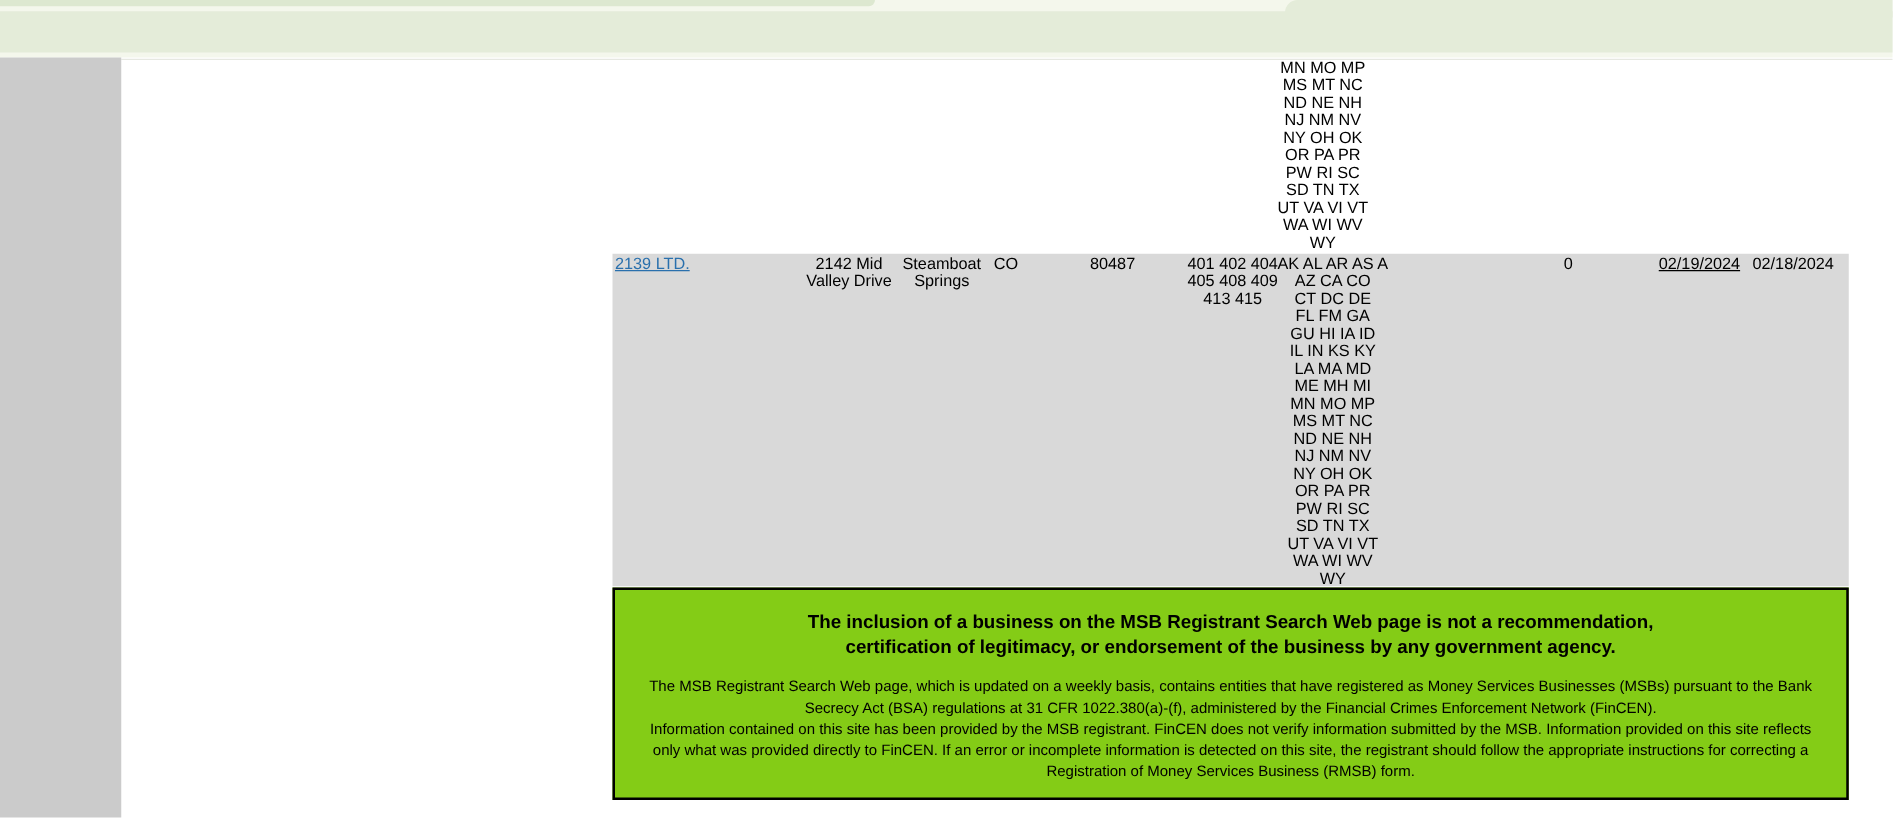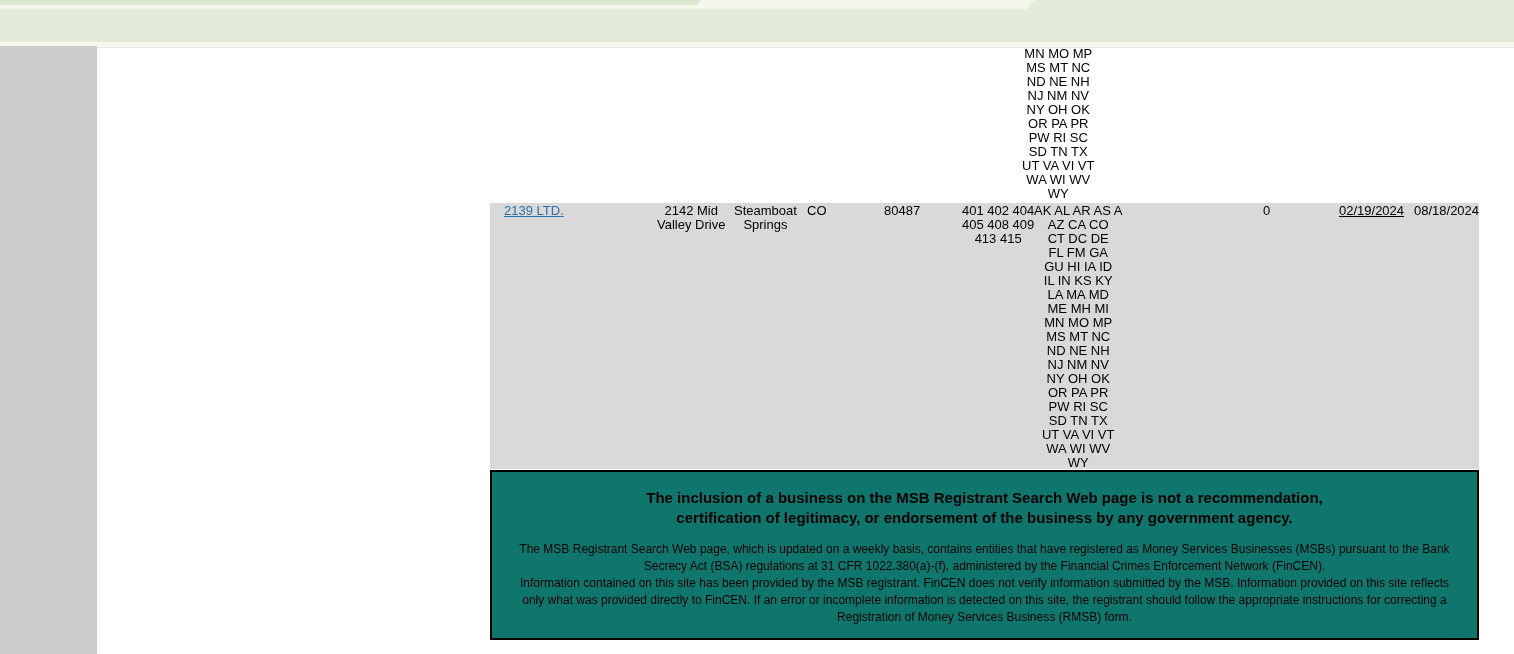--- a/index.html
+++ b/index.html
@@ -20,36 +20,36 @@
   }
   .tune-icon{width:18px;height:18px;margin-left:13px;flex:0 0 auto;}
   .url-text{margin-left:10px;font-size:14px;color:#3c4043;white-space:nowrap;}
   .bar-hairline{position:absolute;left:97px;top:47px;width:1417px;height:1px;background:#e6e8e1;}
   
   .side-gutter{position:absolute;left:0;top:46px;width:97px;height:608px;background:#cbcbcb;}
   .cells{font-size:13px;line-height:14px;}
   .pre{white-space:pre-line;text-align:center;}
   .prev-states{position:absolute;left:1022px;top:47px;}
   .result-row{position:absolute;left:490px;top:203px;width:989px;height:266px;background:#d9d9d9;}
-  .cell{position:absolute;top:1px;margin-left:12px;}
+  .cell{position:absolute;top:1px;}
   .c-name{left:2px;}
   .c-name a, .name-link{color:#2a70ad;text-decoration:underline;cursor:pointer;}
   .c-address{left:155px;}
   .c-city{left:232px;}
   .c-state{left:305px;}
   .c-zip{left:382px;}
   .c-activities{left:460px;}
   .c-states{left:532px;}
   .c-count{left:761px;}
   .c-date1{left:837px;text-decoration:underline;}
   .c-date2{left:912px;}
   
   .disclaimer{
     position:absolute;left:490px;top:470px;width:989px;height:170px;
-    box-sizing:border-box;border:2px solid #000;background:#0f766e;text-align:center;
+    box-sizing:border-box;border:2px solid #000;background:#84cc16;text-align:center;
   }
   .disc-heading{margin:16px 10px 0;font-size:15px;font-weight:bold;line-height:20px;white-space:pre-line;}
   .disc-para{margin:13px 8px 0;font-size:12px;line-height:17px;white-space:pre-line;}
   .disc-para.second{margin-top:0;}
 </style>
 </head>
 <body>
 
 <div class="chrome-bar">
   <div class="tab-fragment"></div>
@@ -99,21 +99,21 @@
 NJ NM NV
 NY OH OK
 OR PA PR
 PW RI SC
 SD TN TX
 UT VA VI VT
 WA WI WV
 WY</div>
   <div class="cell c-count">0</div>
   <div class="cell c-date1">02/19/2024</div>
-  <div class="cell c-date2">08/18/2024</div>
+  <div class="cell c-date2">02/18/2024</div>
 </div>
 
 <div class="disclaimer">
   <div class="disc-heading">The inclusion of a business on the MSB Registrant Search Web page is not a recommendation,
 certification of legitimacy, or endorsement of the business by any government agency.</div>
   <div class="disc-para">The MSB Registrant Search Web page, which is updated on a weekly basis, contains entities that have registered as Money Services Businesses (MSBs) pursuant to the Bank
 Secrecy Act (BSA) regulations at 31 CFR 1022.380(a)-(f), administered by the Financial Crimes Enforcement Network (FinCEN).</div>
   <div class="disc-para second">Information contained on this site has been provided by the MSB registrant. FinCEN does not verify information submitted by the MSB. Information provided on this site reflects
 only what was provided directly to FinCEN. If an error or incomplete information is detected on this site, the registrant should follow the appropriate instructions for correcting a
 Registration of Money Services Business (RMSB) form.</div>

